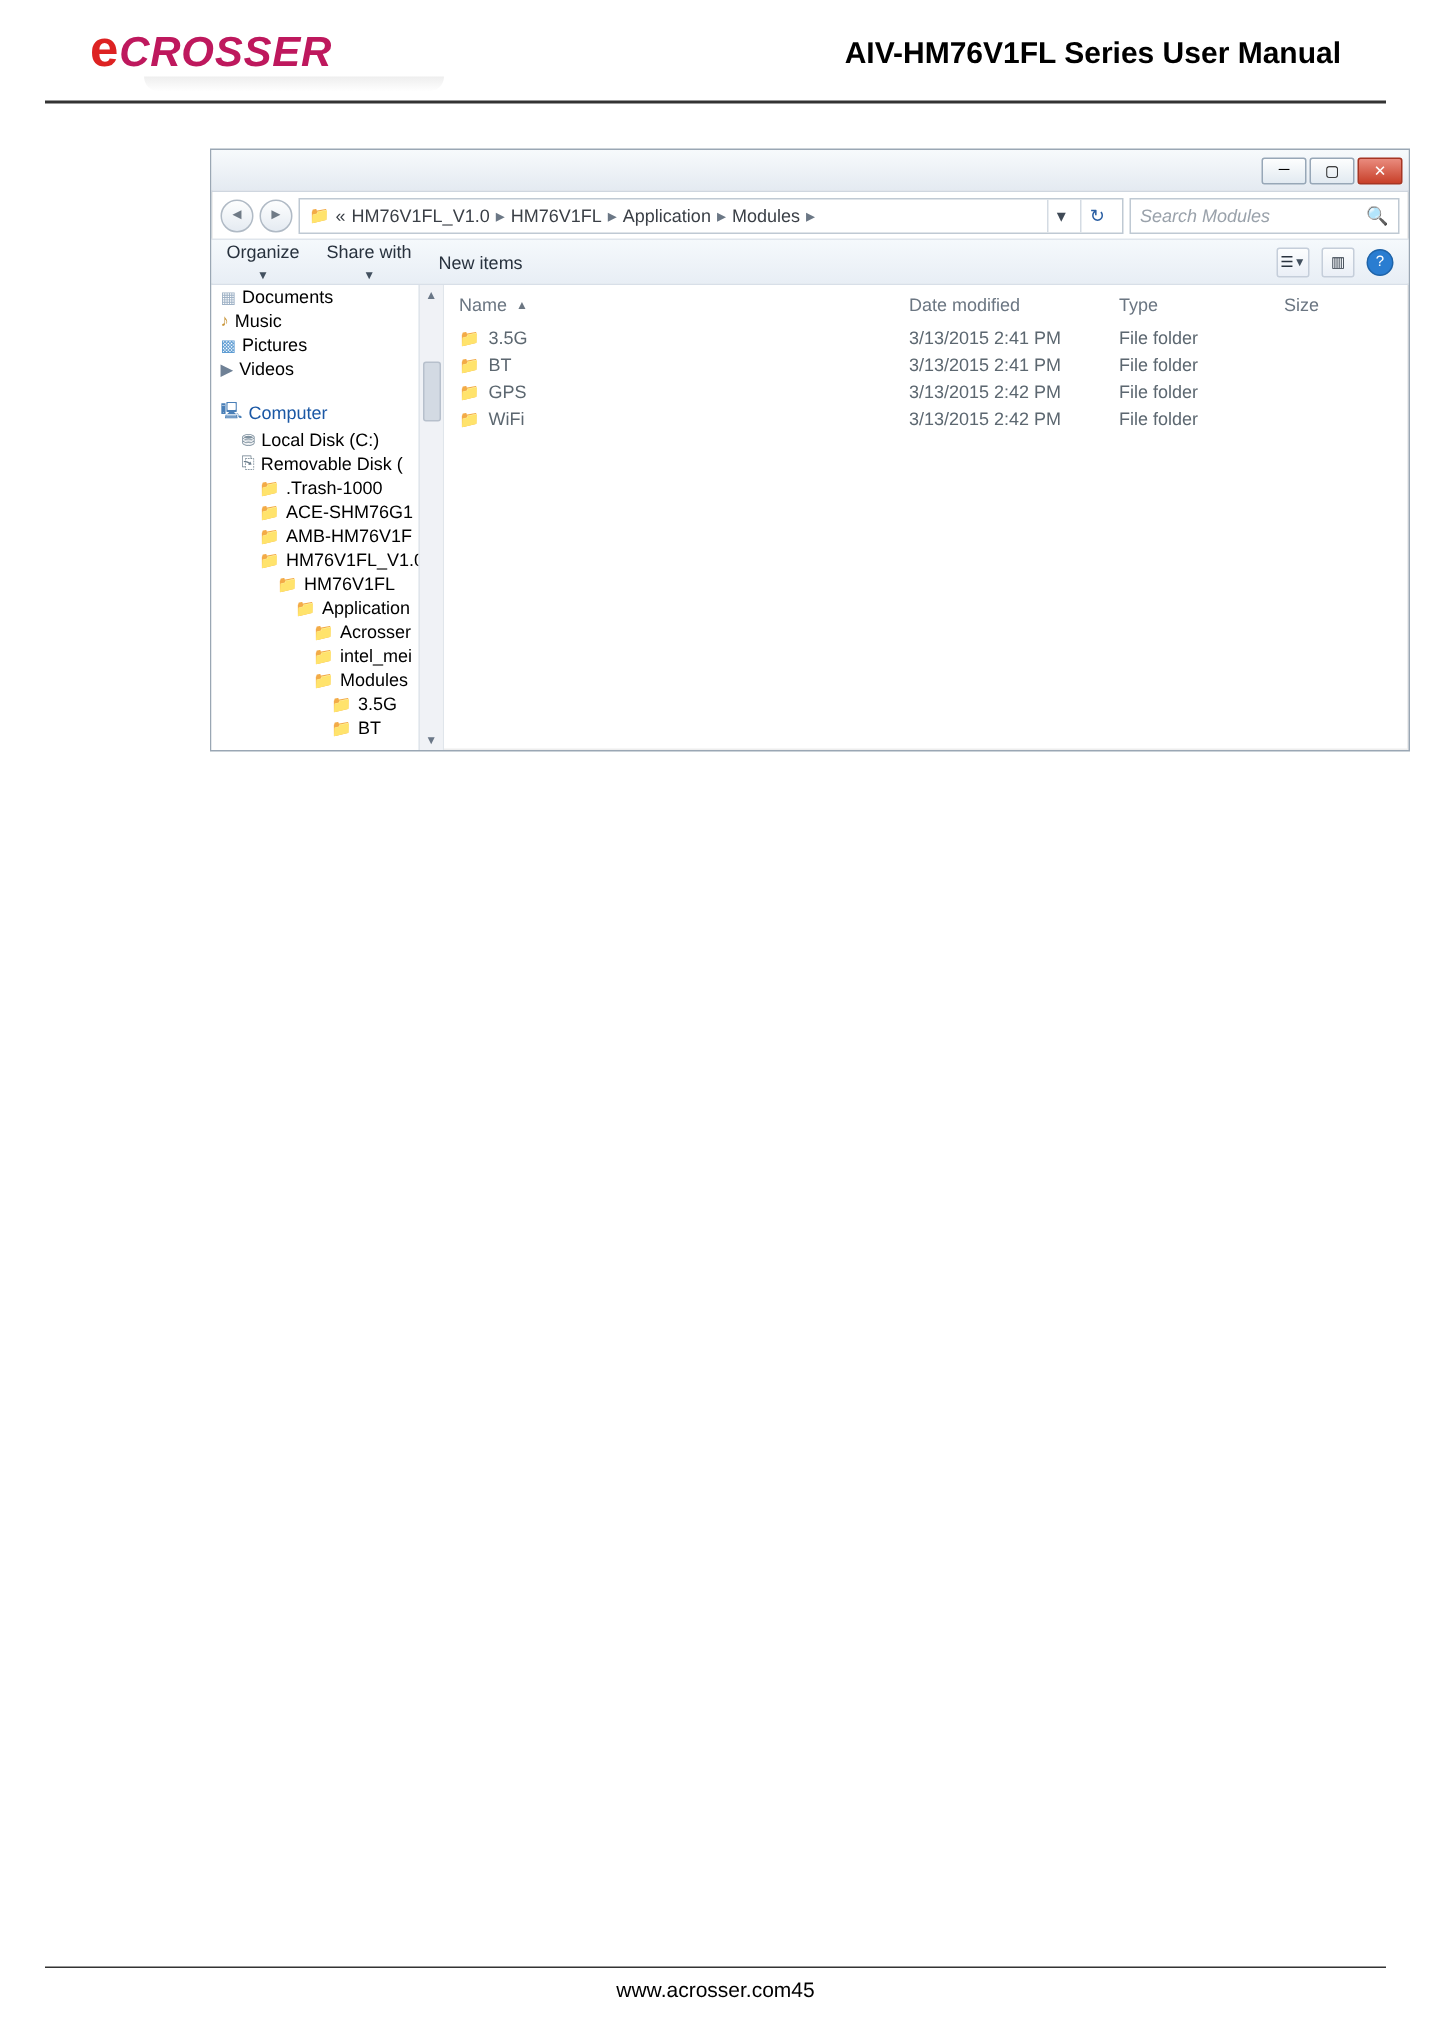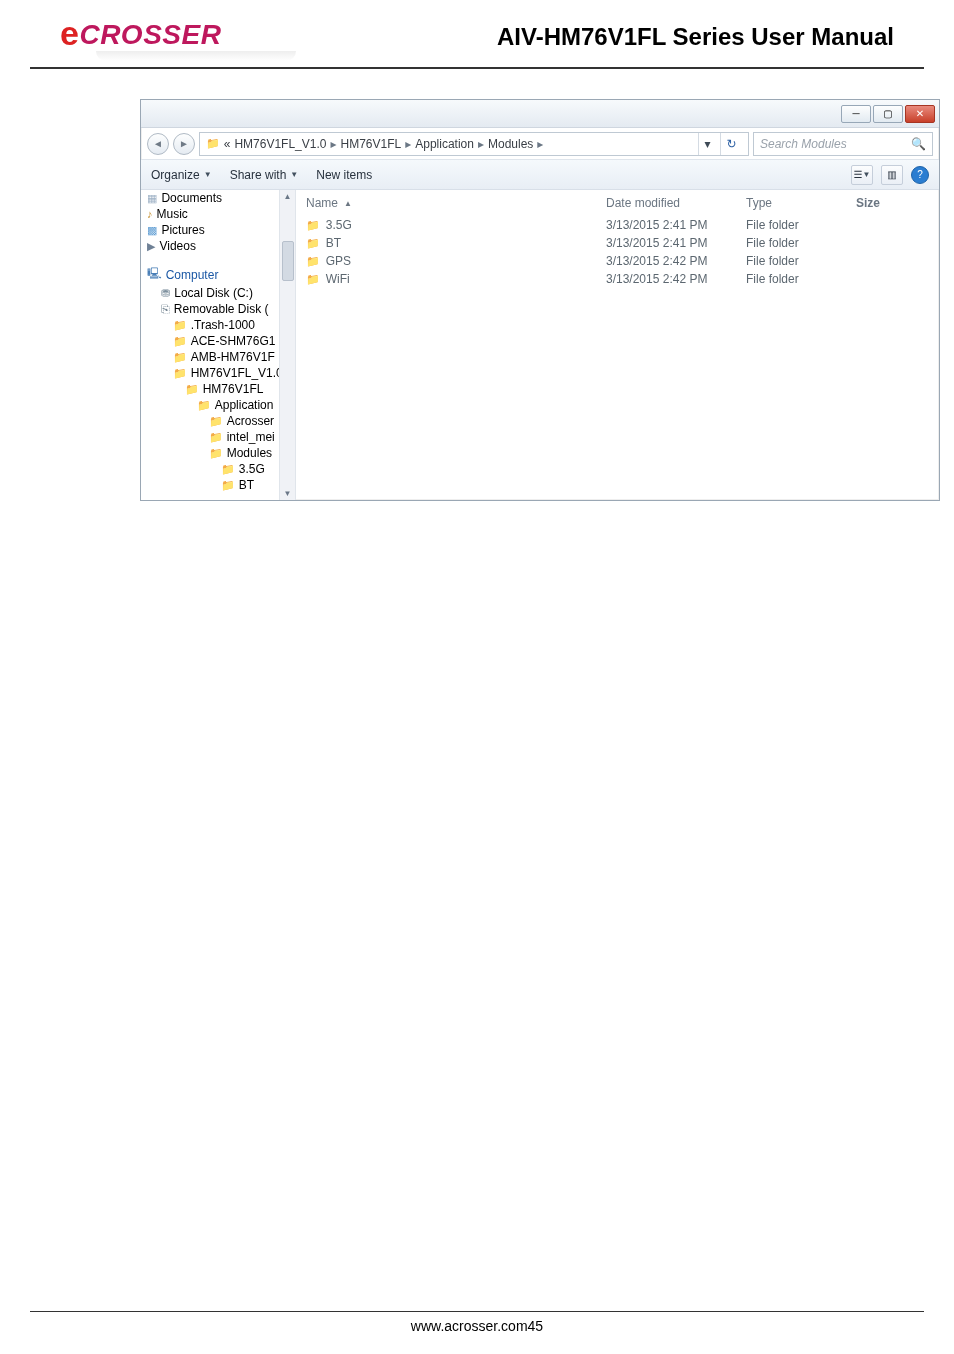--- a/index.html
+++ b/index.html
@@ -37,21 +37,21 @@
   .logo-rest { color: #be185d; }
   .logo-shadow {
     height: 10px;
     margin-left: 36px;
     width: 200px;
     background: linear-gradient(to bottom, #eee, #fff);
     border-radius: 0 0 12px 12px;
   }
   .manual-title {
     font-weight: bold;
-    font-size: 24px;
+    font-size: 20px;
     margin-left: 16px;
   }
   .body-content {
     padding: 20px 40px 0 40px;
   }
   .step-row {
     display: flex;
     gap: 24px;
     font-size: 16px;
   }
@@ -171,20 +171,21 @@
     background: linear-gradient(#f5f9fc, #e8eef5);
     border-bottom: 1px solid #d8dfe8;
     gap: 18px;
     color: #28323e;
   }
   .toolbar .tool {
     display: flex;
     align-items: center;
     gap: 4px;
     cursor: default;
+    flex-direction: column;
   }
   .toolbar .dd { font-size: 8px; color: #42505f; }
   .toolbar-right {
     margin-left: auto;
     display: flex;
     align-items: center;
     gap: 8px;
   }
   .view-btn, .preview-btn, .help-btn {
     width: 22px;
@@ -270,21 +271,21 @@
   .col-headers {
     display: flex;
     color: #6b7682;
     font-size: 12px;
     padding: 2px 0 6px 0;
   }
   .col-name { width: 300px; display: flex; align-items: center; gap: 6px; }
   .sort-arrow { font-size: 8px; color: #6b7682; }
   .col-date { width: 140px; }
   .col-type { width: 110px; }
-  .col-size { width: 60px; font-weight: bold; }
+  .col-size { width: 60px; }
   .file-row {
     display: flex;
     align-items: center;
     font-size: 12px;
     color: #5c6770;
     padding: 2px 0;
   }
   .file-row .fn { width: 300px; display: flex; align-items: center; gap: 6px; }
 
   .status-bar {

